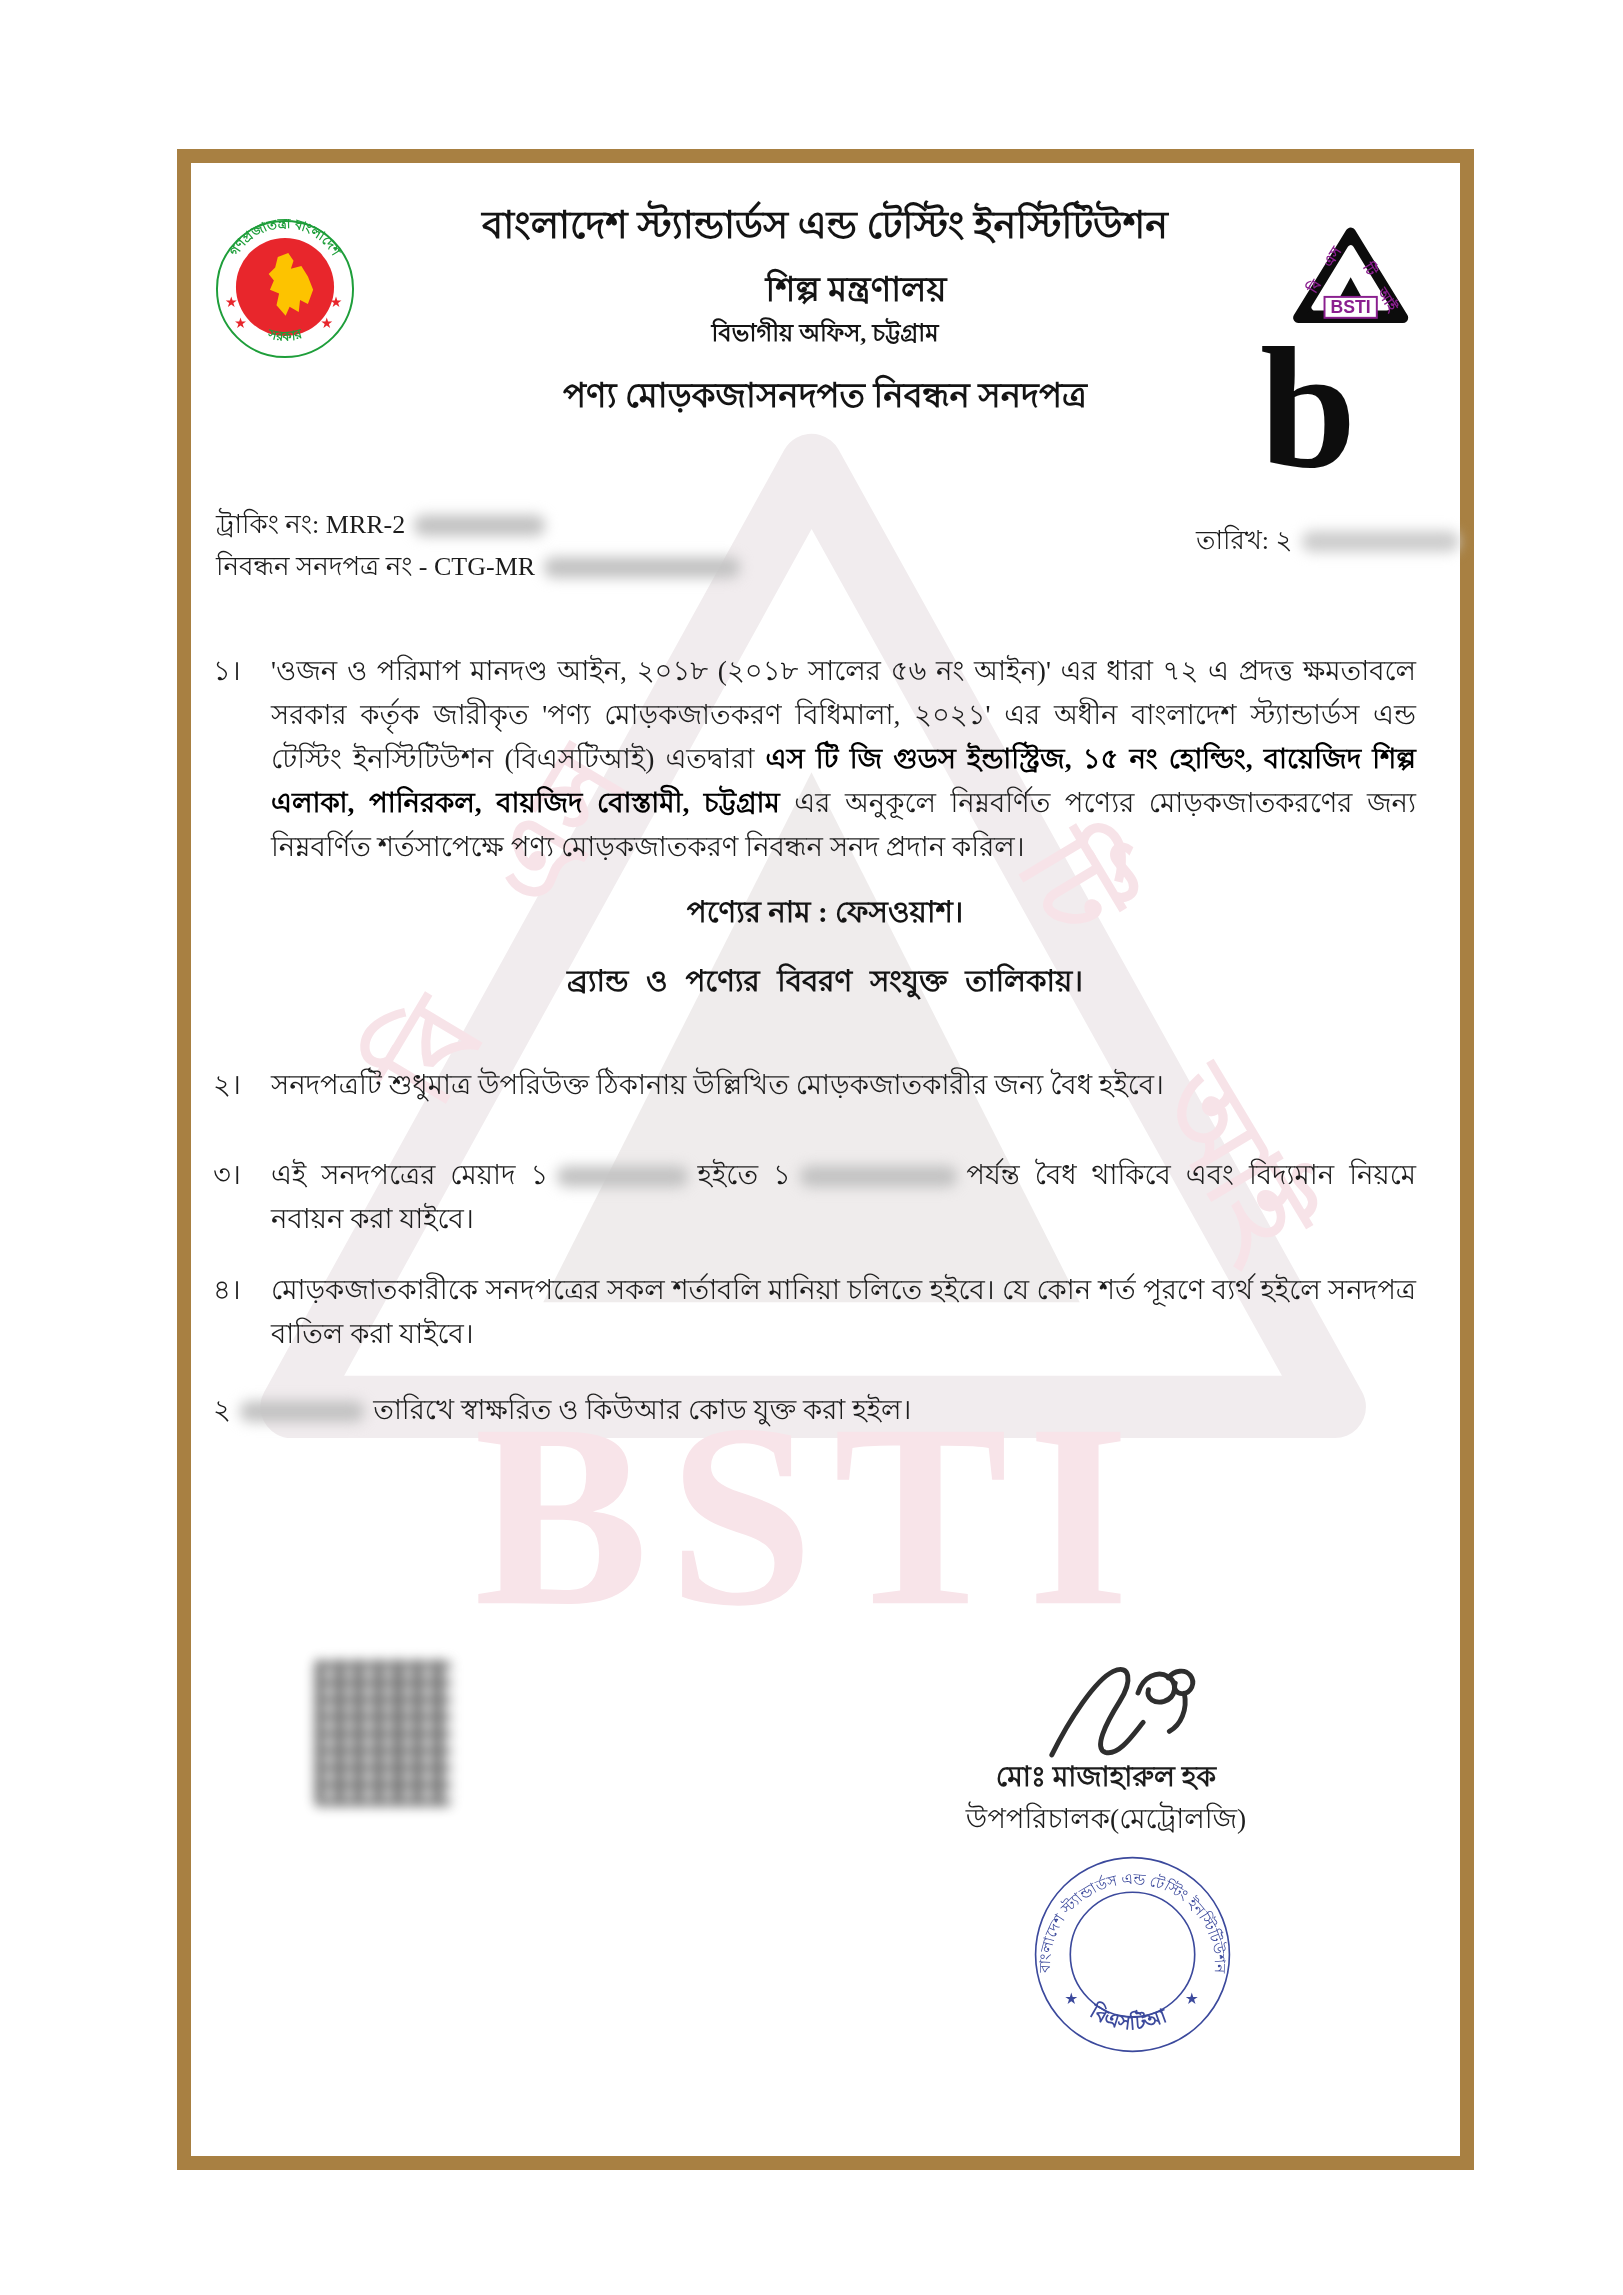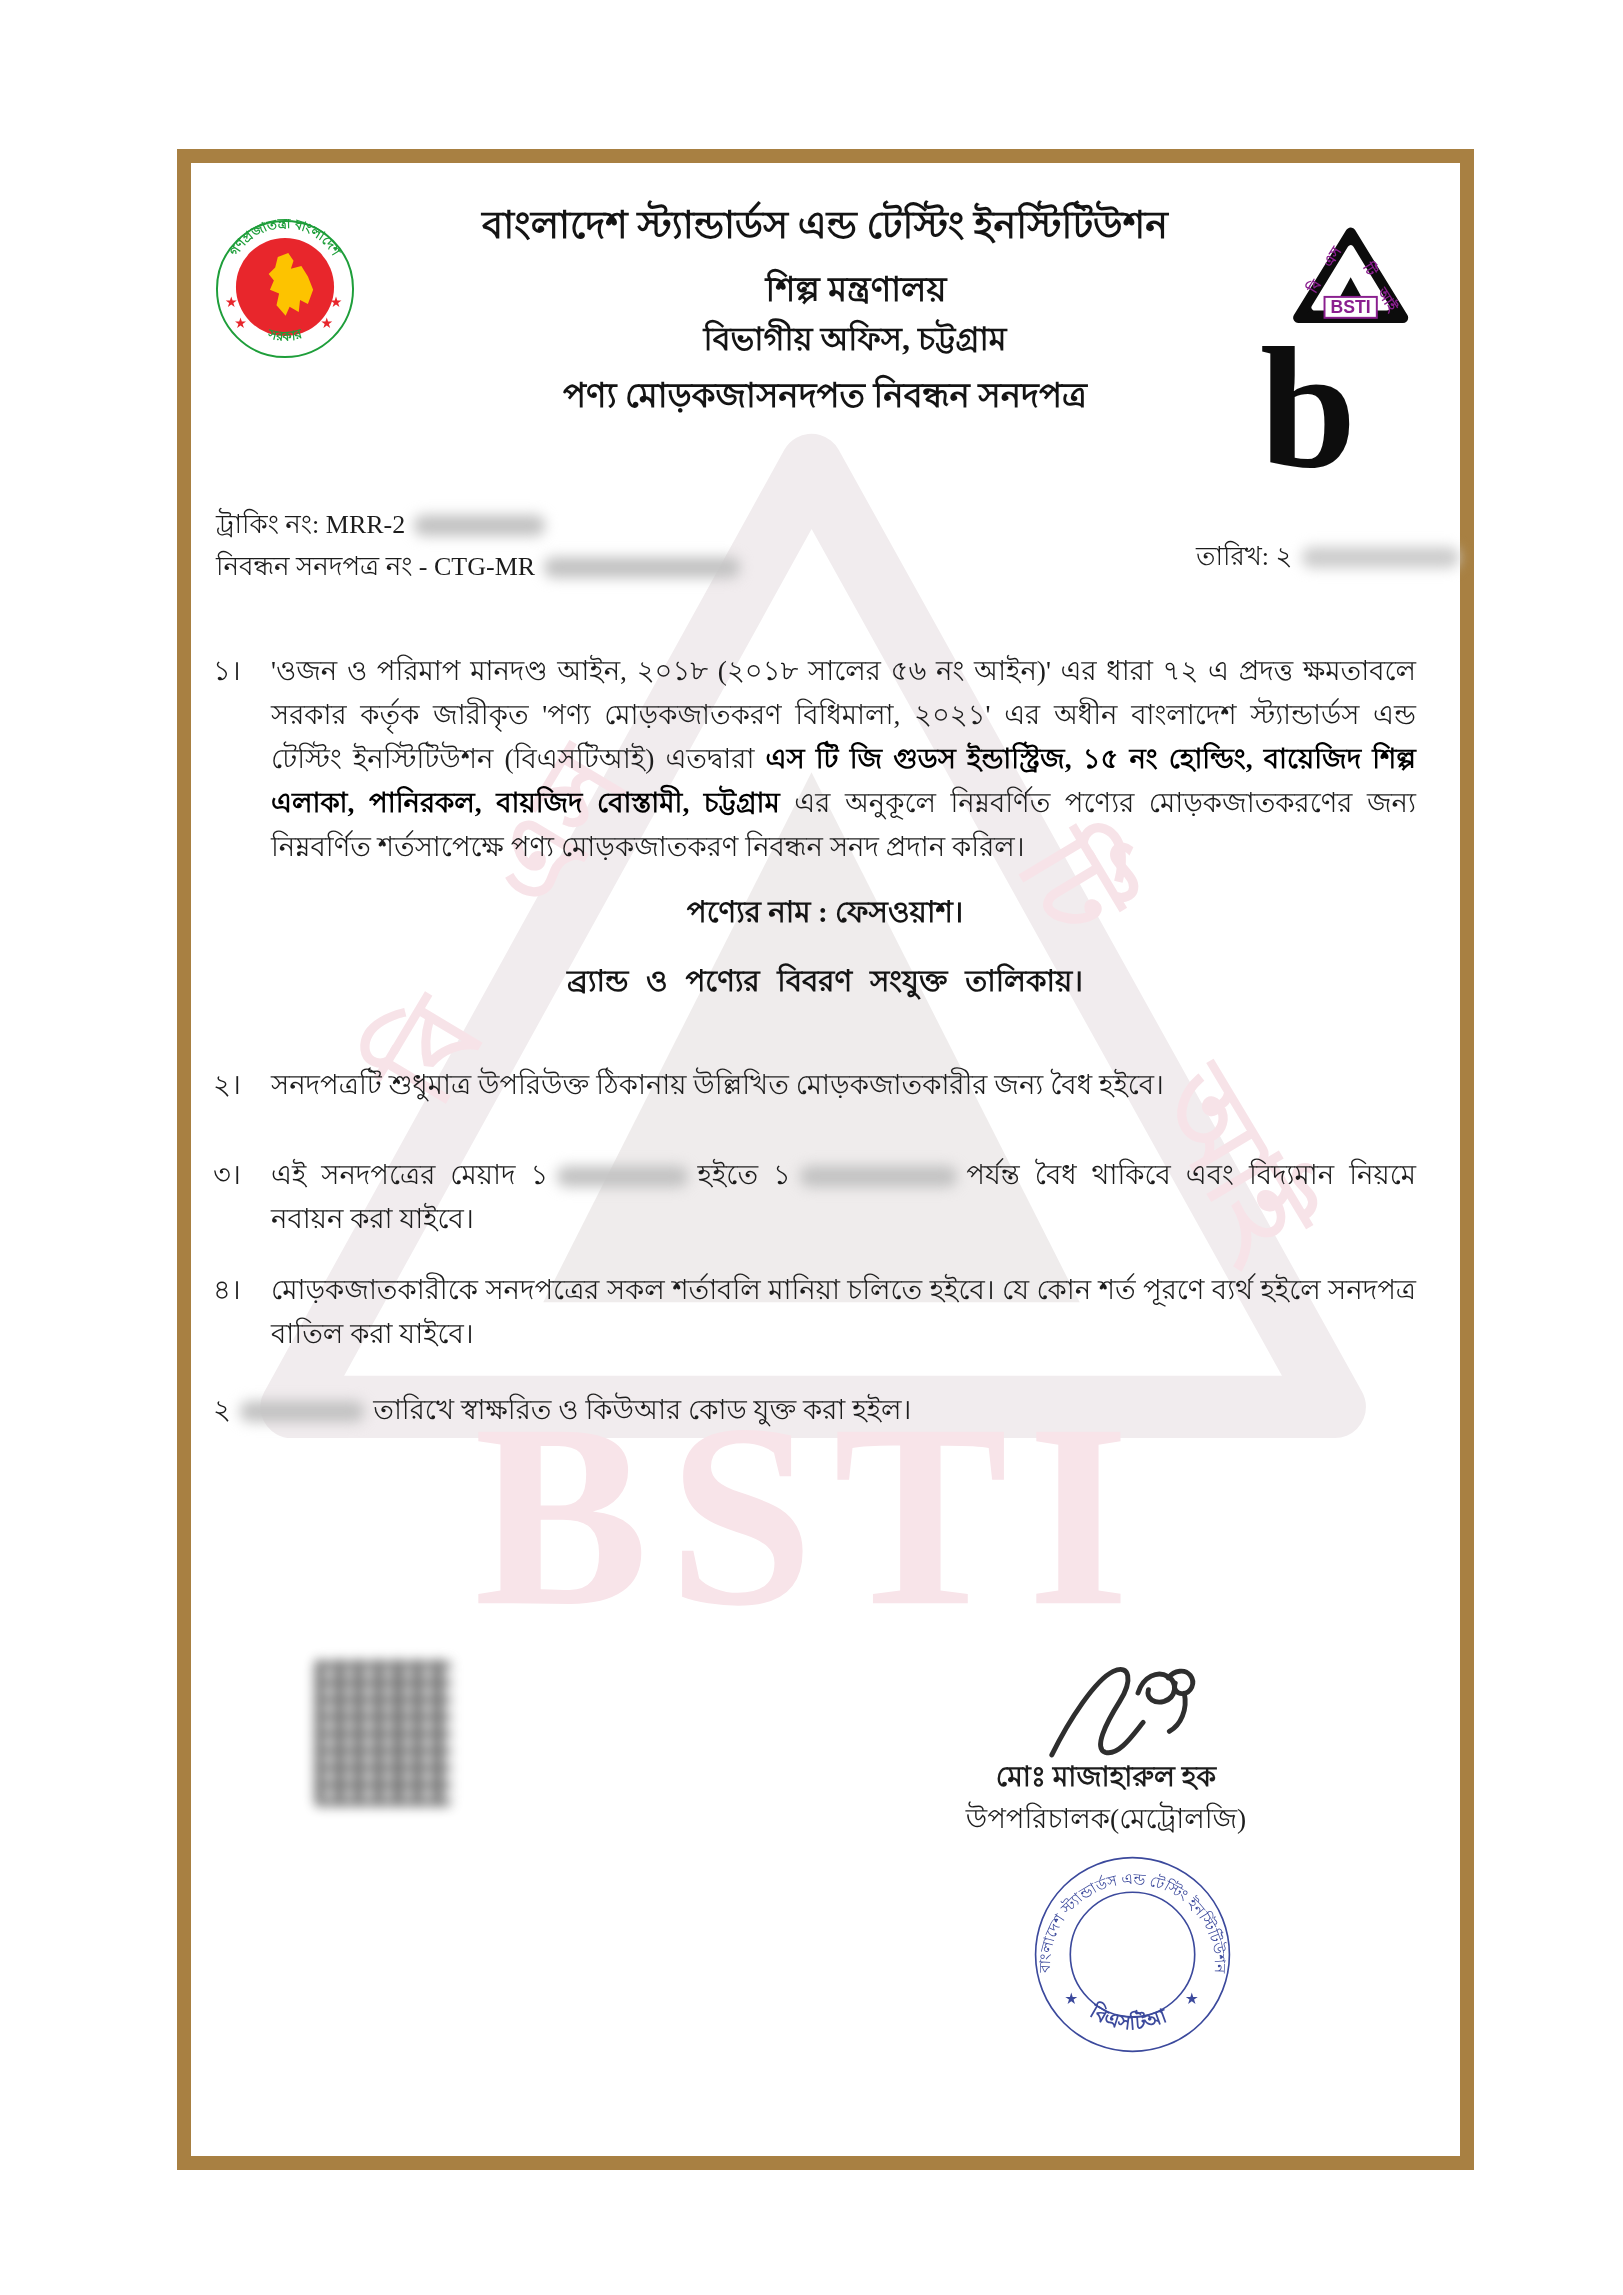--- a/index.html
+++ b/index.html
@@ -10,24 +10,24 @@
   }
   .frame{
     position:absolute;left:177px;top:149px;width:1297px;height:2021px;
     border:14.4px solid #a88042;box-sizing:border-box;z-index:1;
   }
   .layer{position:absolute;inset:0;z-index:2;}
   .wm{position:absolute;left:157px;top:406px;z-index:0;}
   .center-line{position:absolute;left:191px;width:1268px;text-align:center;font-weight:bold;color:#141414;}
   .h1{top:195px;font-size:38px;}
   .h2{top:263px;font-size:34px;padding-left:31px;}
-  .h3{top:314px;font-size:32px;margin-left:30px;}
+  .h3{top:314px;font-size:24px;}
   .h4{top:369px;font-size:34px;}
   .meta{position:absolute;left:216px;top:504px;font-size:26px;line-height:42px;}
-  .date{position:absolute;left:1196px;top:520px;font-size:26px;margin-top:16px;}
+  .date{position:absolute;left:1196px;top:520px;font-size:26px;}
   .redact{display:inline-block;background:#c2c2c2;filter:blur(6.5px);border-radius:9.2px;height:21px;vertical-align:-2.6px;margin:0 9.2px;}
   .redact.light{background:#cccccc;}
   .clause{position:absolute;left:213px;width:1203px;display:flex;font-size:27.5px;line-height:44px;}
   .clause .no{width:58px;flex:none;}
   .clause .txt{flex:1;text-align:justify;}
   .c1{top:649px;}
   .c2{top:1063px;}
   .c3{top:1153px;}
   .c4{top:1268px;}
   .signedline{position:absolute;left:213px;top:1389px;font-size:27.5px;}

